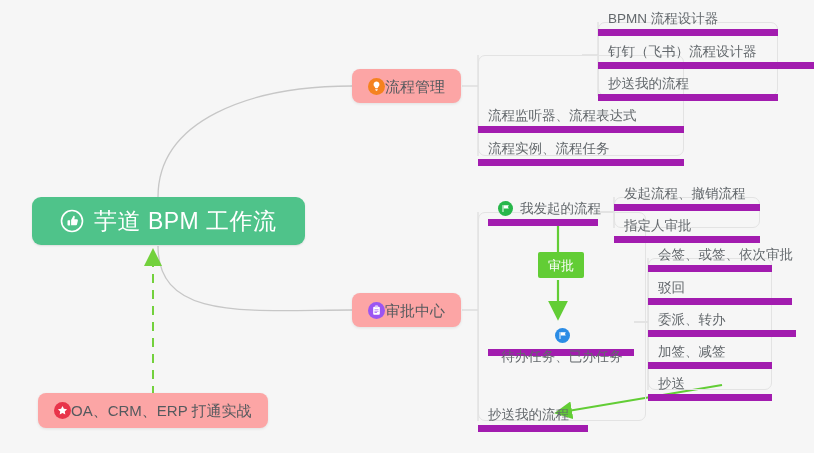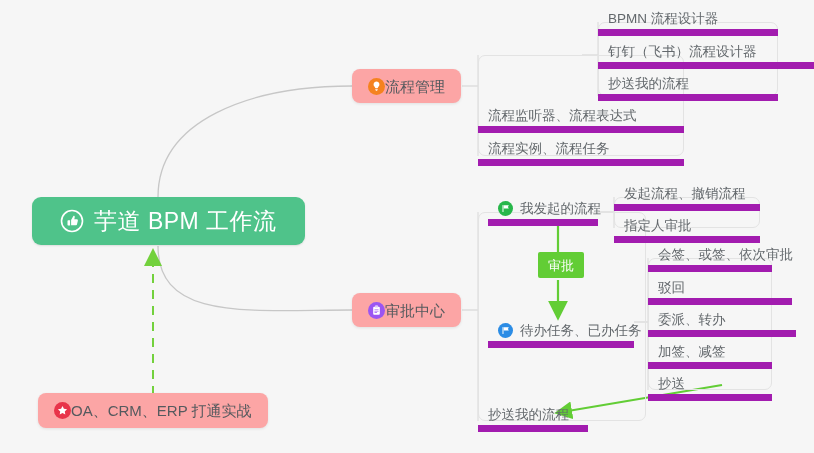--- a/index.html
+++ b/index.html
@@ -206,21 +206,21 @@
     <span class="leaf-label">发起流程、撤销流程</span>
   </div>
   <div class="leaf-node" style="left:614px;top:215px;width:146px;">
     <span class="leaf-label">指定人审批</span>
   </div>
 
   <div class="badge-node" style="left:538px;top:252px;">
     <span class="badge-label">审批</span>
   </div>
 
-  <div class="leaf-node" style="left:488px;top:320px;width:146px;">
+  <div class="leaf-node" style="left:488px;top:328px;width:146px;flex-direction:column;">
     <span class="icon">
       <svg width="15" height="15" viewBox="0 0 20 20">
         <circle cx="10" cy="10" r="10" fill="#2b8ce5"></circle>
         <rect x="6.0" y="5.2" width="1.3" height="9.6" rx=".6" fill="#ffffff"></rect>
         <path d="M7.6 5.6h6.3c.4 0 .6.45.35.75l-1.2 1.5 1.2 1.5c.25.3.05.75-.35.75H7.6z" fill="#ffffff"></path>
       </svg>
     </span>
     <span class="leaf-label">待办任务、已办任务</span>
   </div>
 

